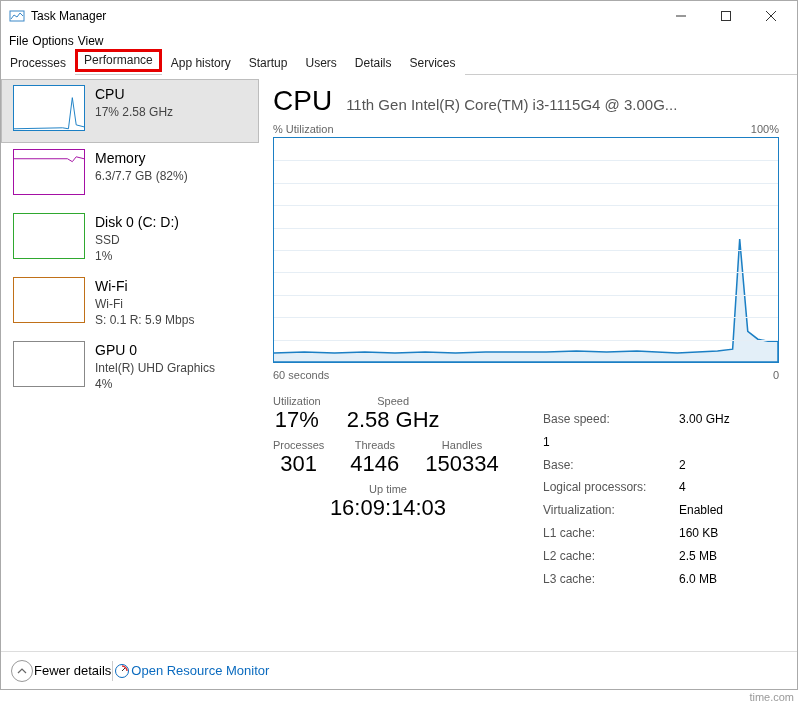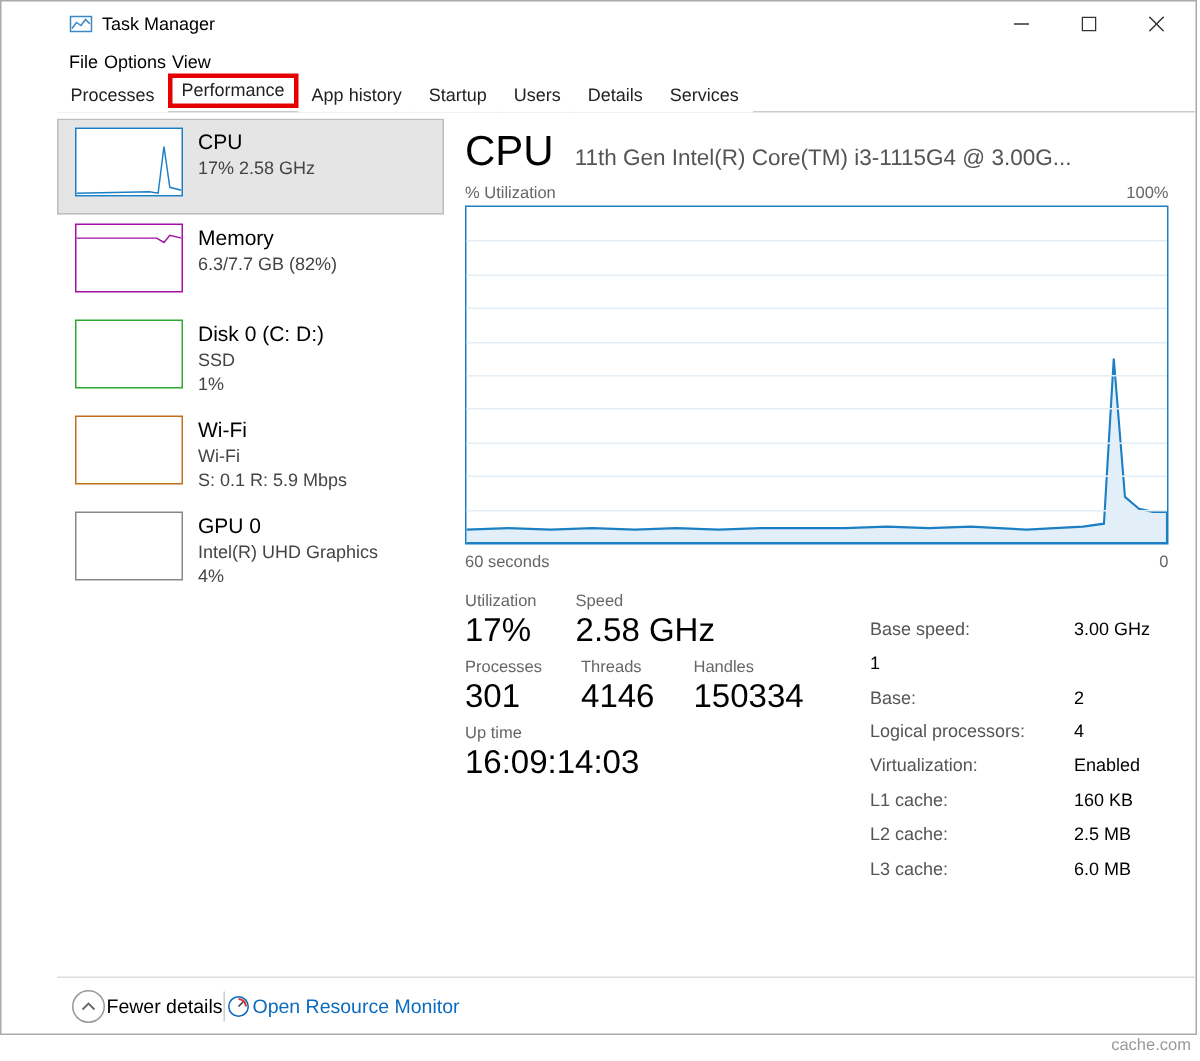--- a/index.html
+++ b/index.html
@@ -13,21 +13,20 @@
     height: 707px;
     overflow: hidden;
     position: relative;
   }
   .window {
     border: 1px solid #aaa;
     width: 798px;
     height: 690px;
     display: flex;
     flex-direction: column;
-    padding-left: 37px;
   }
   .titlebar {
     height: 30px;
     display: flex;
     align-items: center;
     justify-content: space-between;
     padding: 0 4px 0 8px;
   }
   .titlebar-left {
     display: flex;
@@ -139,21 +138,21 @@
   }
   .big-chart .gridline {
     position: absolute; left: 0; right: 0; border-top: 1px solid #e6eef5;
   }
   .stats {
     display: flex;
     gap: 40px;
     margin-top: 14px;
   }
   .stats-left { width: 230px; }
-  .stat-block { margin-bottom: 6px; }
+  .stat-block { margin-bottom: 6px; text-align: center; }
   .stat-label { font-size: 11px; color: #666; }
   .stat-value { font-size: 22px; }
   .stat-row3 { display: flex; gap: 26px; }
   .stats-right {
     font-size: 12px;
     margin-top:13px;
   }
   .kv { display: flex; gap: 0; line-height: 1.9; }
   .kv .k { width: 136px; color: #555; }
   .kv .v { color: #000; }
@@ -398,13 +397,13 @@
           <circle cx="8" cy="8" r="6.5" fill="none" stroke="#0b6bbf" stroke-width="1"></circle>
           <path d="M8 3 A5 5 0 0 1 13 8" stroke="#e03030" fill="none" stroke-width="1.4"></path>
           <line x1="8" y1="8" x2="11" y2="5" stroke="#333"></line>
         </svg>
     </span>
     <a href="#">Open Resource Monitor</a>
   </div>
 
 </div>
 
-<div class="watermark">cache.com</div>
+<div class="watermark">time.com</div>
 
 </body></html>

